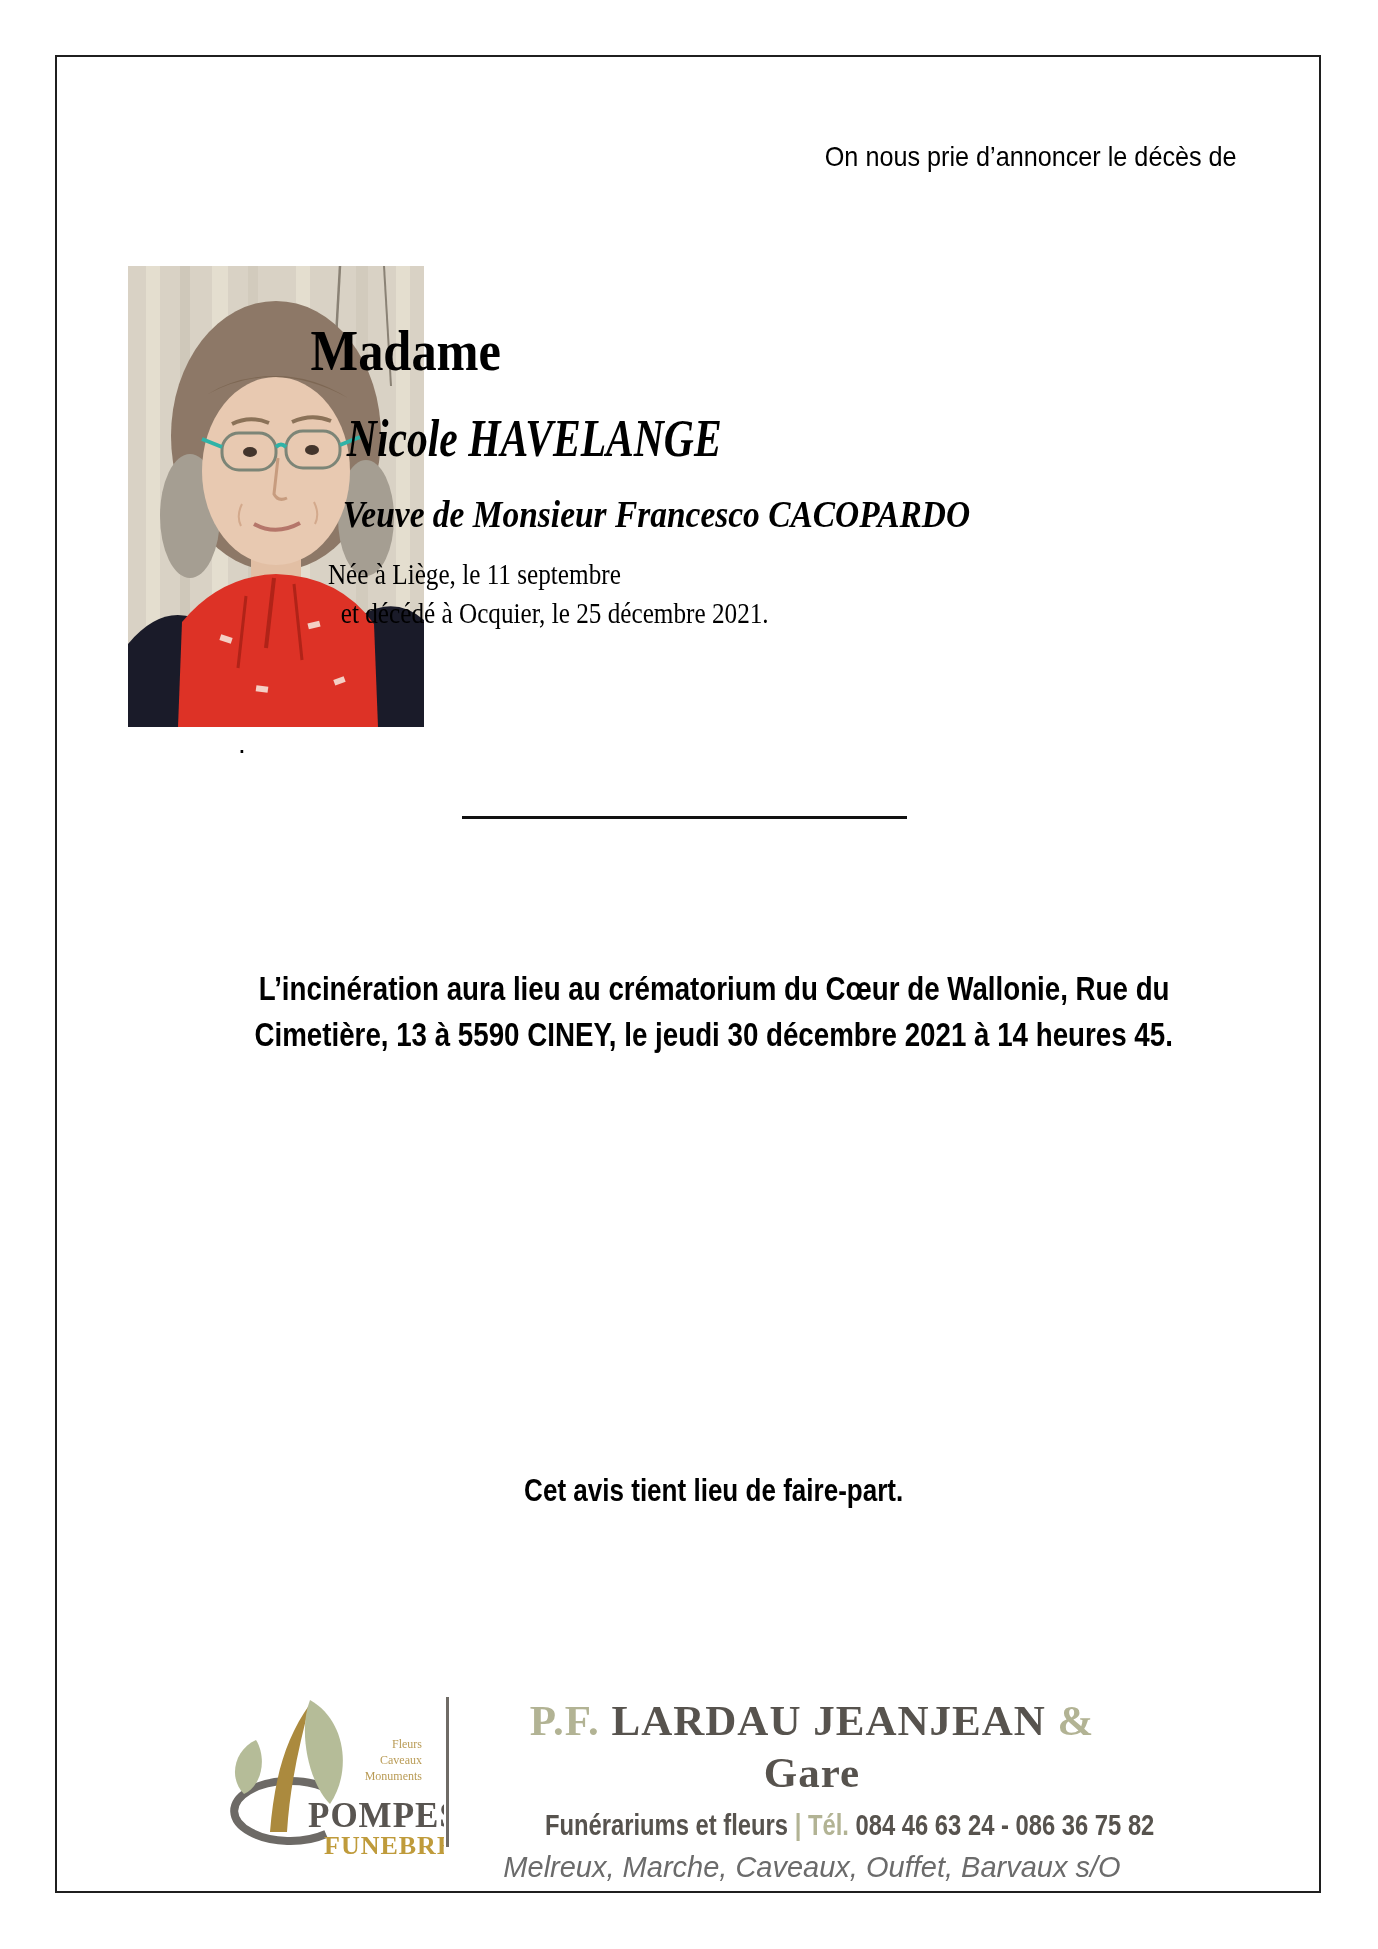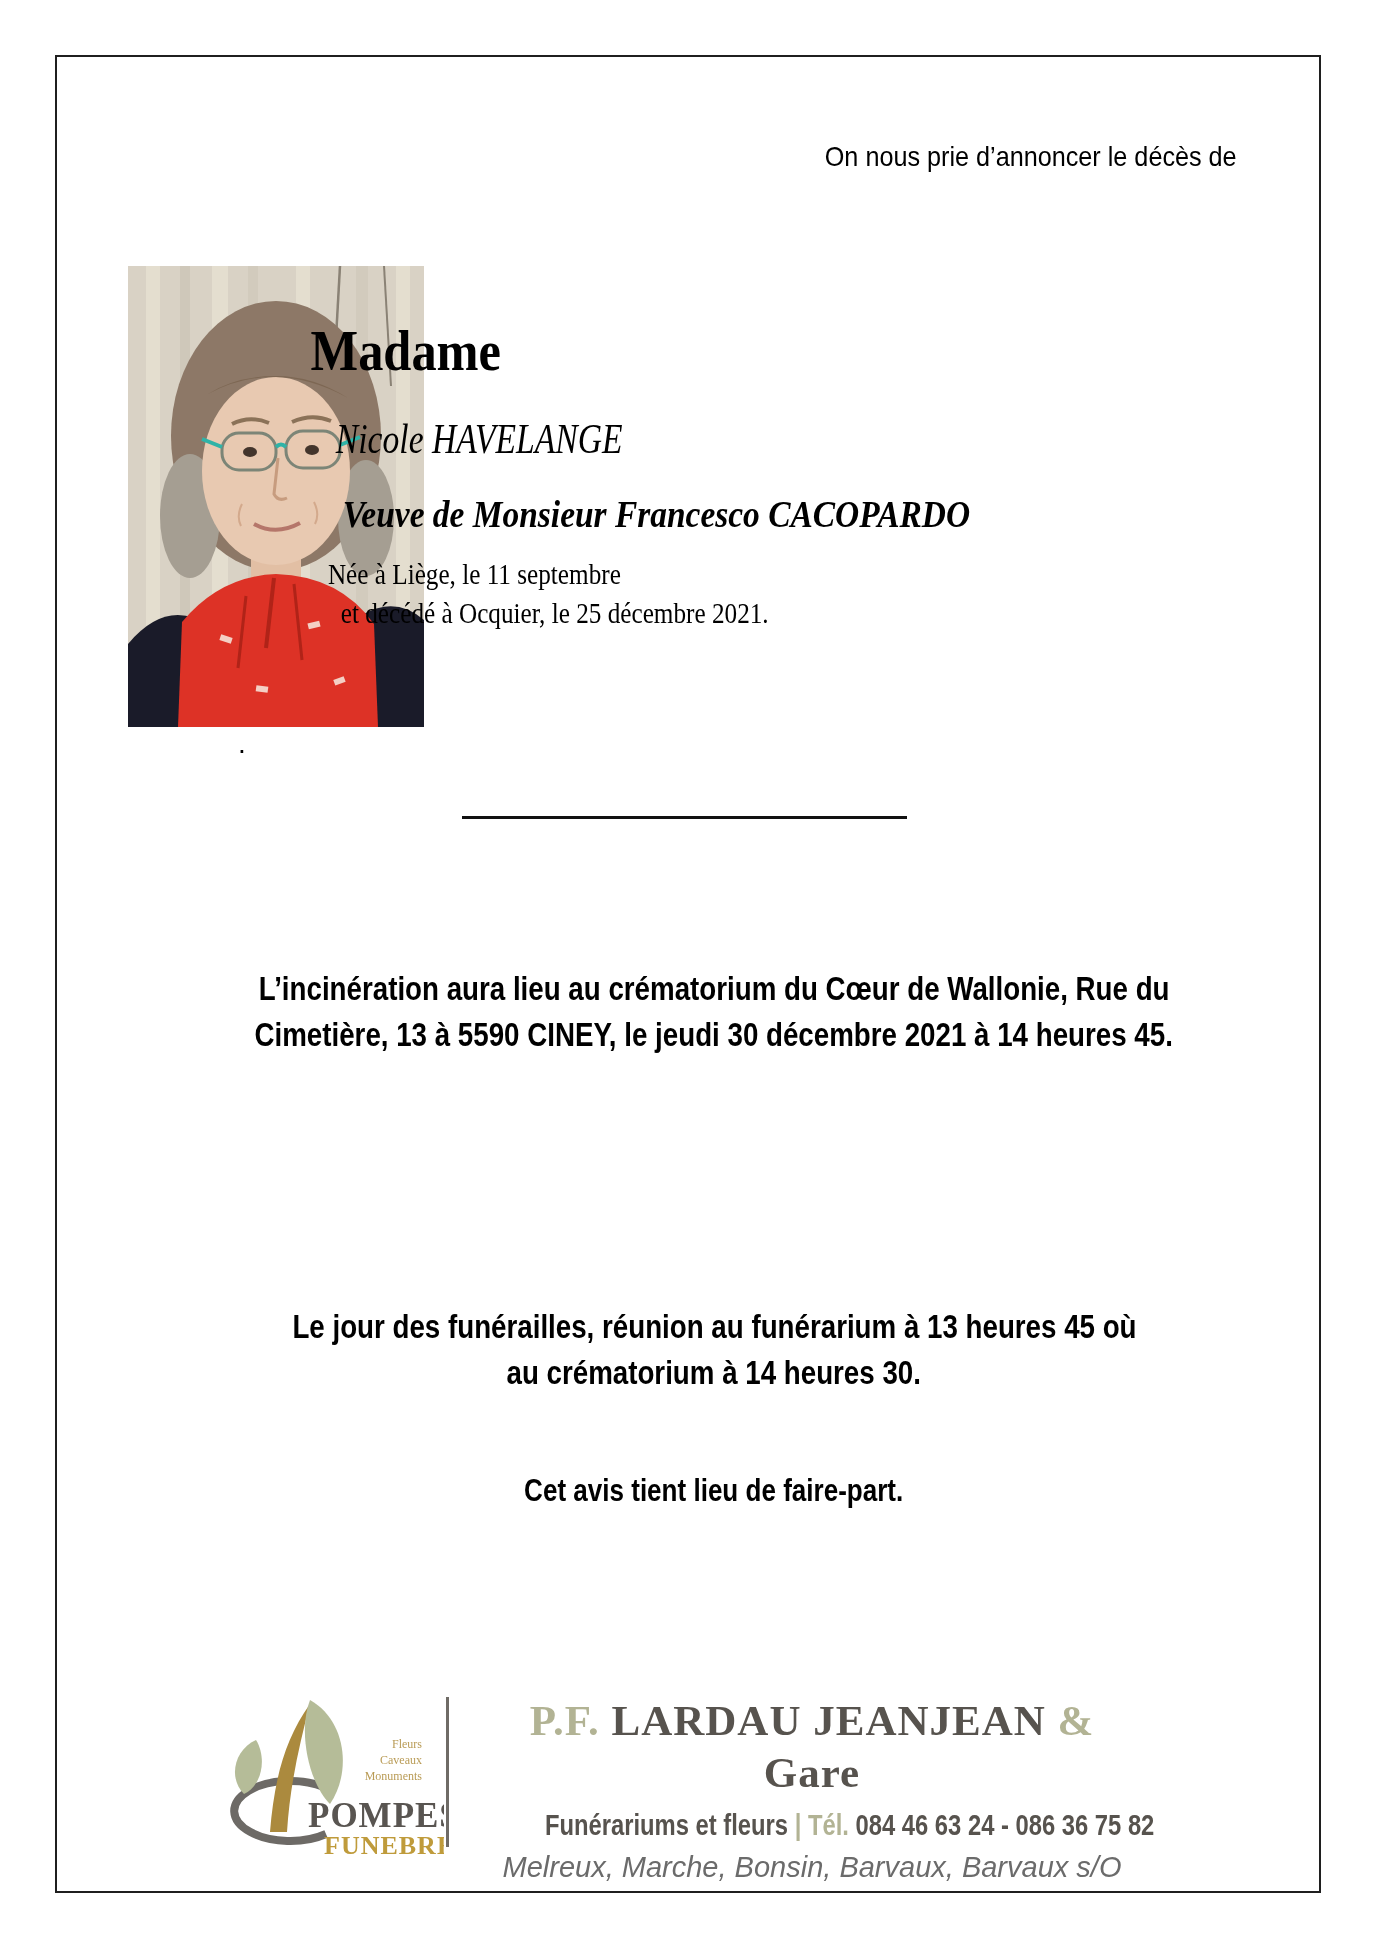--- a/index.html
+++ b/index.html
@@ -18,22 +18,22 @@
   .intro {
     position:absolute; top:140px; right:141px; font-size:28px; line-height:34px; text-align:right;
   }
   .intro .sq { display:inline-block; transform:scaleX(0.9); transform-origin:right center; white-space:nowrap; }
   .title-block { position:absolute; left:300px; top:318px; width:1040px; text-align:left; }
   .madame {
     font-family:"Liberation Serif","DejaVu Serif",serif; font-weight:bold;
     font-size:56px; line-height:66px;
   }
   .dname {
-    font-family:"Liberation Serif","DejaVu Serif",serif; font-weight:normal; font-style:italic;
-    font-size:42px; line-height:74px; margin-top:18px;
+    font-family:"Liberation Serif","DejaVu Serif",serif; font-weight:bold; font-style:italic;
+    font-size:52px; line-height:74px; margin-top:18px;
   }
   .dname .sq, .relation .sq { display:inline-block; transform:scaleX(0.8); transform-origin:center; white-space:nowrap; }
   .relation {
     font-family:"Liberation Serif","DejaVu Serif",serif; font-weight:bold; font-style:italic;
     font-size:38px; line-height:48px; margin-top:14px;
   }
   .relation .sq { transform:scaleX(0.88); }
   .dates {
     font-family:"Liberation Serif","DejaVu Serif",serif;
     font-size:30px; line-height:39px; margin-top:16px;
@@ -135,24 +135,20 @@
   <div class="photo-dot">.</div>
 
   <div class="separator"></div>
 
   <p class="para bold" style="top:966px;">
     <span class="squeeze">L’incinération aura lieu au crématorium du Cœur de Wallonie, Rue du</span><br>
     <span class="squeeze">Cimetière, 13 à 5590 CINEY, le jeudi 30 décembre 2021 à 14 heures 45.</span>
   </p>
 
 
-  <p class="para bold" style="top:1304px;">
-    <span class="squeeze">Le jour des funérailles, réunion au funérarium à 13 heures 45 où</span><br>
-    <span class="squeeze">au crématorium à 14 heures 30.</span>
-  </p>
 
   <p class="para" style="top:1468px; font-size:31px;font-weight:bold;">
     <span class="squeeze">Cet avis tient lieu de faire-part.</span>
   </p>
 
 
   <svg class="abs" style="left:212px; top:1682px;" width="232" height="182" viewBox="0 0 232 182">
     <path d="M112,105 A 56 30 0 1 0 114,152" fill="none" stroke="#6d6a66" stroke-width="8"></path>
     <path d="M58,150 C62,100 72,58 98,22 C88,60 78,102 75,150 Z" fill="#ab8a3e"></path>
     <path d="M98,18 C134,38 140,90 118,122 C96,100 86,48 98,18 Z" fill="#b5bc98"></path>
@@ -171,15 +167,15 @@
       <span class="sage">P.F.</span>
       <span>LARDAU JEANJEAN</span>
       <span class="sage">&amp;</span>
       <span>Gare</span>
     </div>
     <div class="company-sub">
       <span class="sq"><span>Funérariums et fleurs</span>
         <span class="sage">| Tél.</span>
         <span>084 46 63 24 - 086 36 75 82</span></span>
     </div>
-    <div class="company-loc">Melreux, Marche, Bonsin, Barvaux, Barvaux s/O</div>
+    <div class="company-loc">Melreux, Marche, Caveaux, Ouffet, Barvaux s/O</div>
   </div>
 </div>
 
 </body></html>

